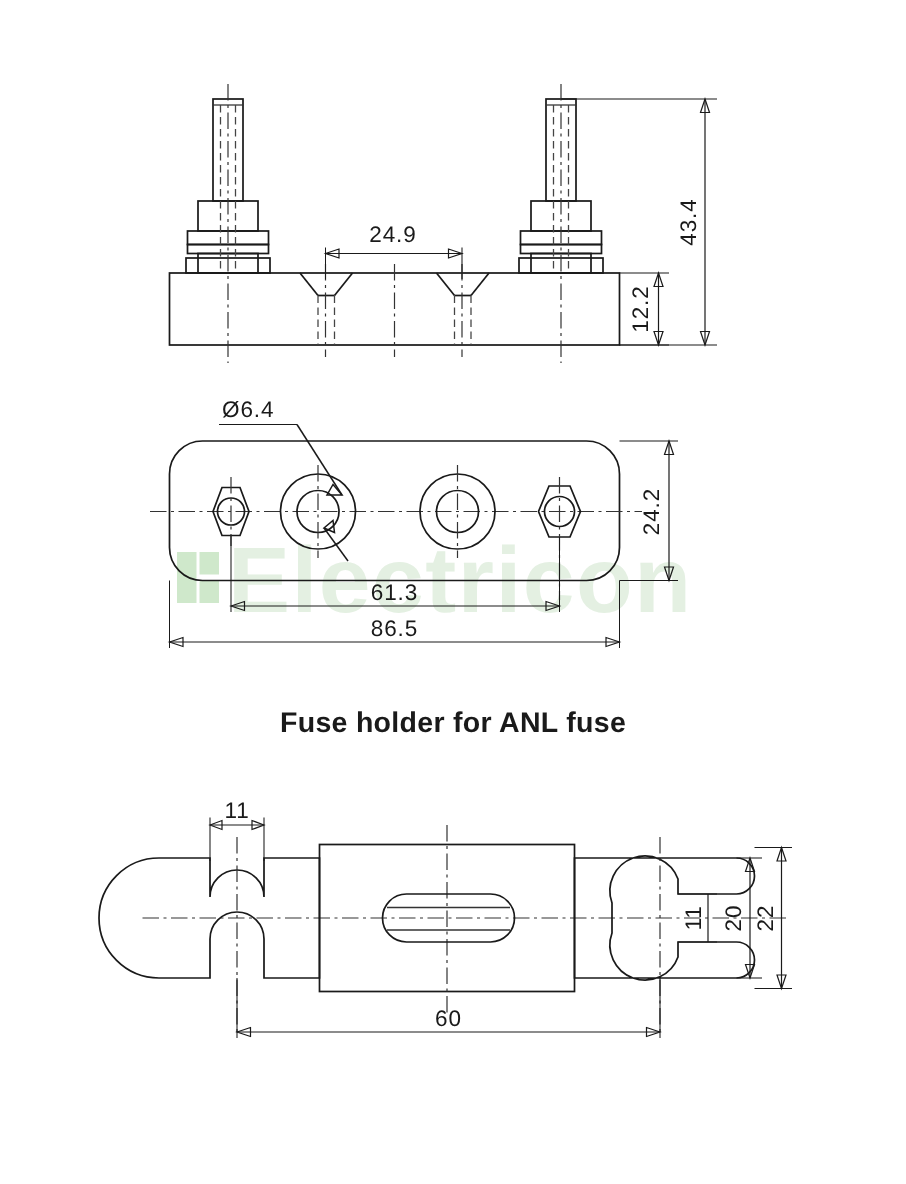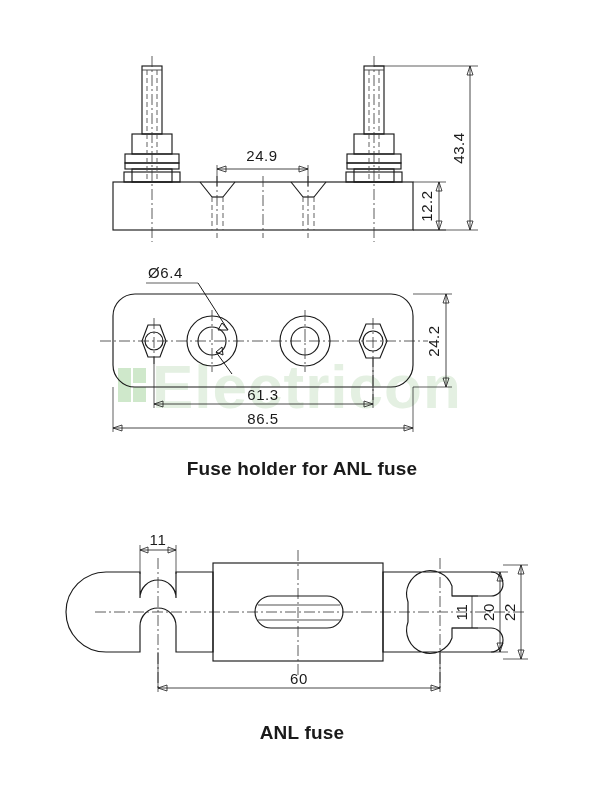--- a/index.html
+++ b/index.html
@@ -31,21 +31,21 @@
   .caption {
     position: absolute;
     width: 604px;
     text-align: center;
     font-family: "Liberation Sans", sans-serif;
     font-weight: bold;
     font-size: 19px;
     color: #1a1a1a;
     letter-spacing: 0.2px;
   }
-  #caption-holder { top: 458px; }
+  #caption-holder { top: 472px; }
   #caption-fuse   { top: 722px; }
 
   
   .obj      { fill: none; stroke: #1a1a1a; stroke-width: 1.15; stroke-linejoin: miter; }
   .obj-thin { fill: none; stroke: #333333; stroke-width: 0.85; }
   .hidden   { fill: none; stroke: #444444; stroke-width: 0.85; stroke-dasharray: 5 3; }
   .center   { fill: none; stroke: #333333; stroke-width: 0.8; stroke-dasharray: 11 3 2 3; }
   .dim      { fill: none; stroke: #1a1a1a; stroke-width: 0.8; }
   .ext      { fill: none; stroke: #1a1a1a; stroke-width: 0.7; }
   .leader   { fill: none; stroke: #1a1a1a; stroke-width: 1.0; }
@@ -324,15 +324,14 @@
         <line class="dim" x1="521" y1="565" x2="521" y2="659"></line>
         <path class="dim" d="M521 565 l-3 9 h6 z" fill="#1a1a1a"></path>
         <path class="dim" d="M521 659 l-3 -9 h6 z" fill="#1a1a1a"></path>
         <text class="dimtext" x="515" y="612" text-anchor="middle" transform="rotate(-90 515 612)">22</text>
       </g>
     </g>
 
   </svg>
 
   <div class="caption" id="caption-holder">Fuse holder for ANL fuse</div>
-  <div class="caption" id="caption-fuse">ANL fuse</div>
 
 </div>
 
 </body></html>

